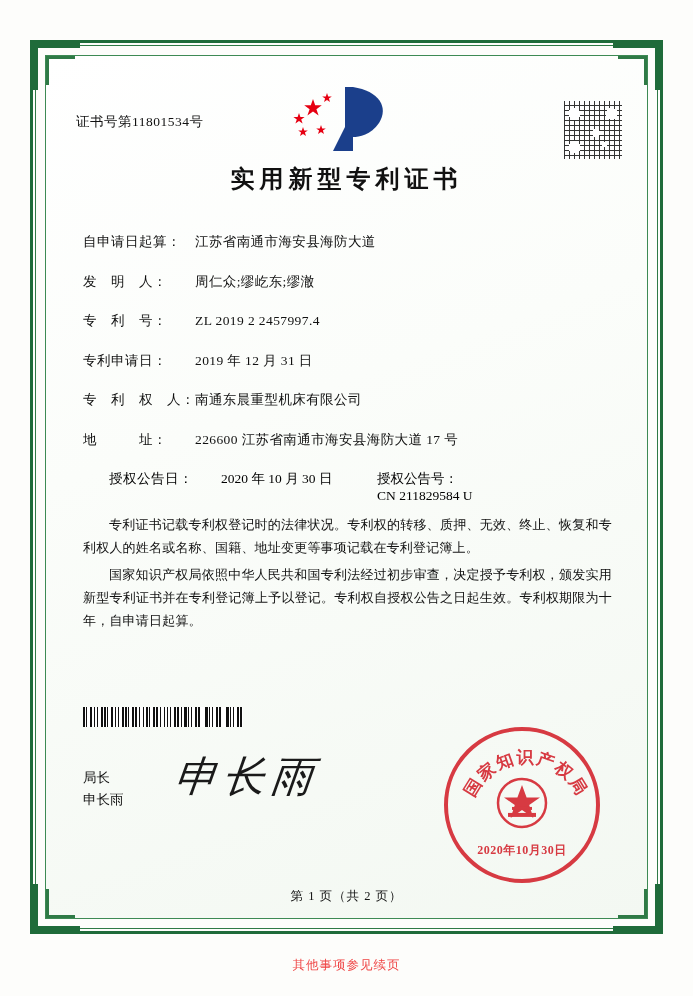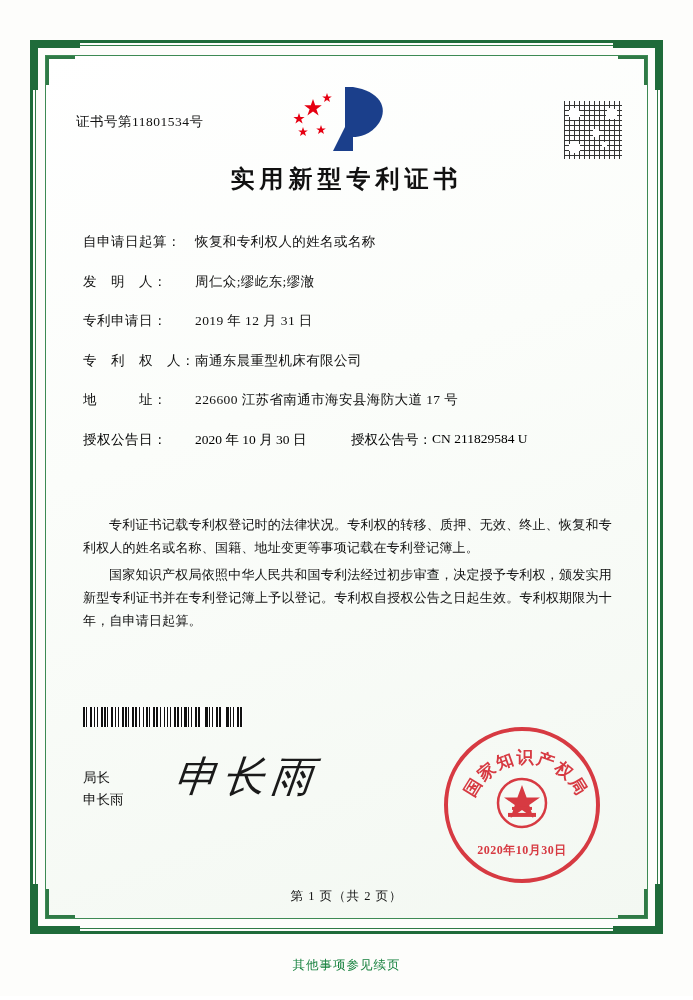--- a/index.html
+++ b/index.html
@@ -189,22 +189,22 @@
     letter-spacing: 0.4px;
   }
   .field-label.wide { width: 112px; }
 
   .two-col {
     display: flex;
     align-items: baseline;
     font-size: 13.5px;
     margin-bottom: 22px;
   }
-  .two-col .col-a { width: 268px; display: flex; }
-  .two-col .col-b { display: flex; }
+  .two-col .col-a { width: 268px; display: flex; margin-left: 26px; }
+  .two-col .col-b { display: flex; flex-direction: column; }
   .two-col .lbl { white-space: pre; }
 
   .paragraphs {
     position: absolute;
     left: 38px;
     right: 36px;
     top: 458px;
     font-size: 13px;
     line-height: 23px;
     color: #111;
@@ -303,21 +303,21 @@
     letter-spacing: 1px;
     margin-top: 16px;
   }
 
   .footer-note {
     position: absolute;
     left: 0; right: 0;
     bottom: 22px;
     text-align: center;
     font-size: 12.5px;
-    color: #15803d;
+    color: #ef4444;
     letter-spacing: 1px;
   }
 </style>
 </head>
 <body>
 
 <div class="page">
 
   <div class="watermark wm1">CNIPA</div>
   <div class="watermark wm2">CNIPA</div>
@@ -356,28 +356,32 @@
         <polygon points="34,42 35.2,45.4 38.8,45.4 35.9,47.6 37,51 34,48.9 31,51 32.1,47.6 29.2,45.4 32.8,45.4"></polygon>
       </g>
     </svg>
 
     <div class="title">实用新型专利证书</div>
 
     <div class="fields">
 
       <div class="field-row">
         <span class="field-label wide">自申请日起算：</span>
-        <span class="field-value">恢复和专利权人的姓名或名称</span>
+        <span class="field-value">江苏省南通市海安县海防大道</span>
       </div>
 
       <div class="field-row">
         <span class="field-label wide">发　明　人：</span>
         <span class="field-value">周仁众;缪屹东;缪澈</span>
       </div>
 
+      <div class="field-row">
+        <span class="field-label wide">专　利　号：</span>
+        <span class="field-value">ZL 2019 2 2457997.4</span>
+      </div>
 
       <div class="field-row">
         <span class="field-label wide">专利申请日：</span>
         <span class="field-value">2019 年 12 月 31 日</span>
       </div>
 
       <div class="field-row">
         <span class="field-label wide">专　利　权　人：</span>
         <span class="field-value">南通东晨重型机床有限公司</span>
       </div>

